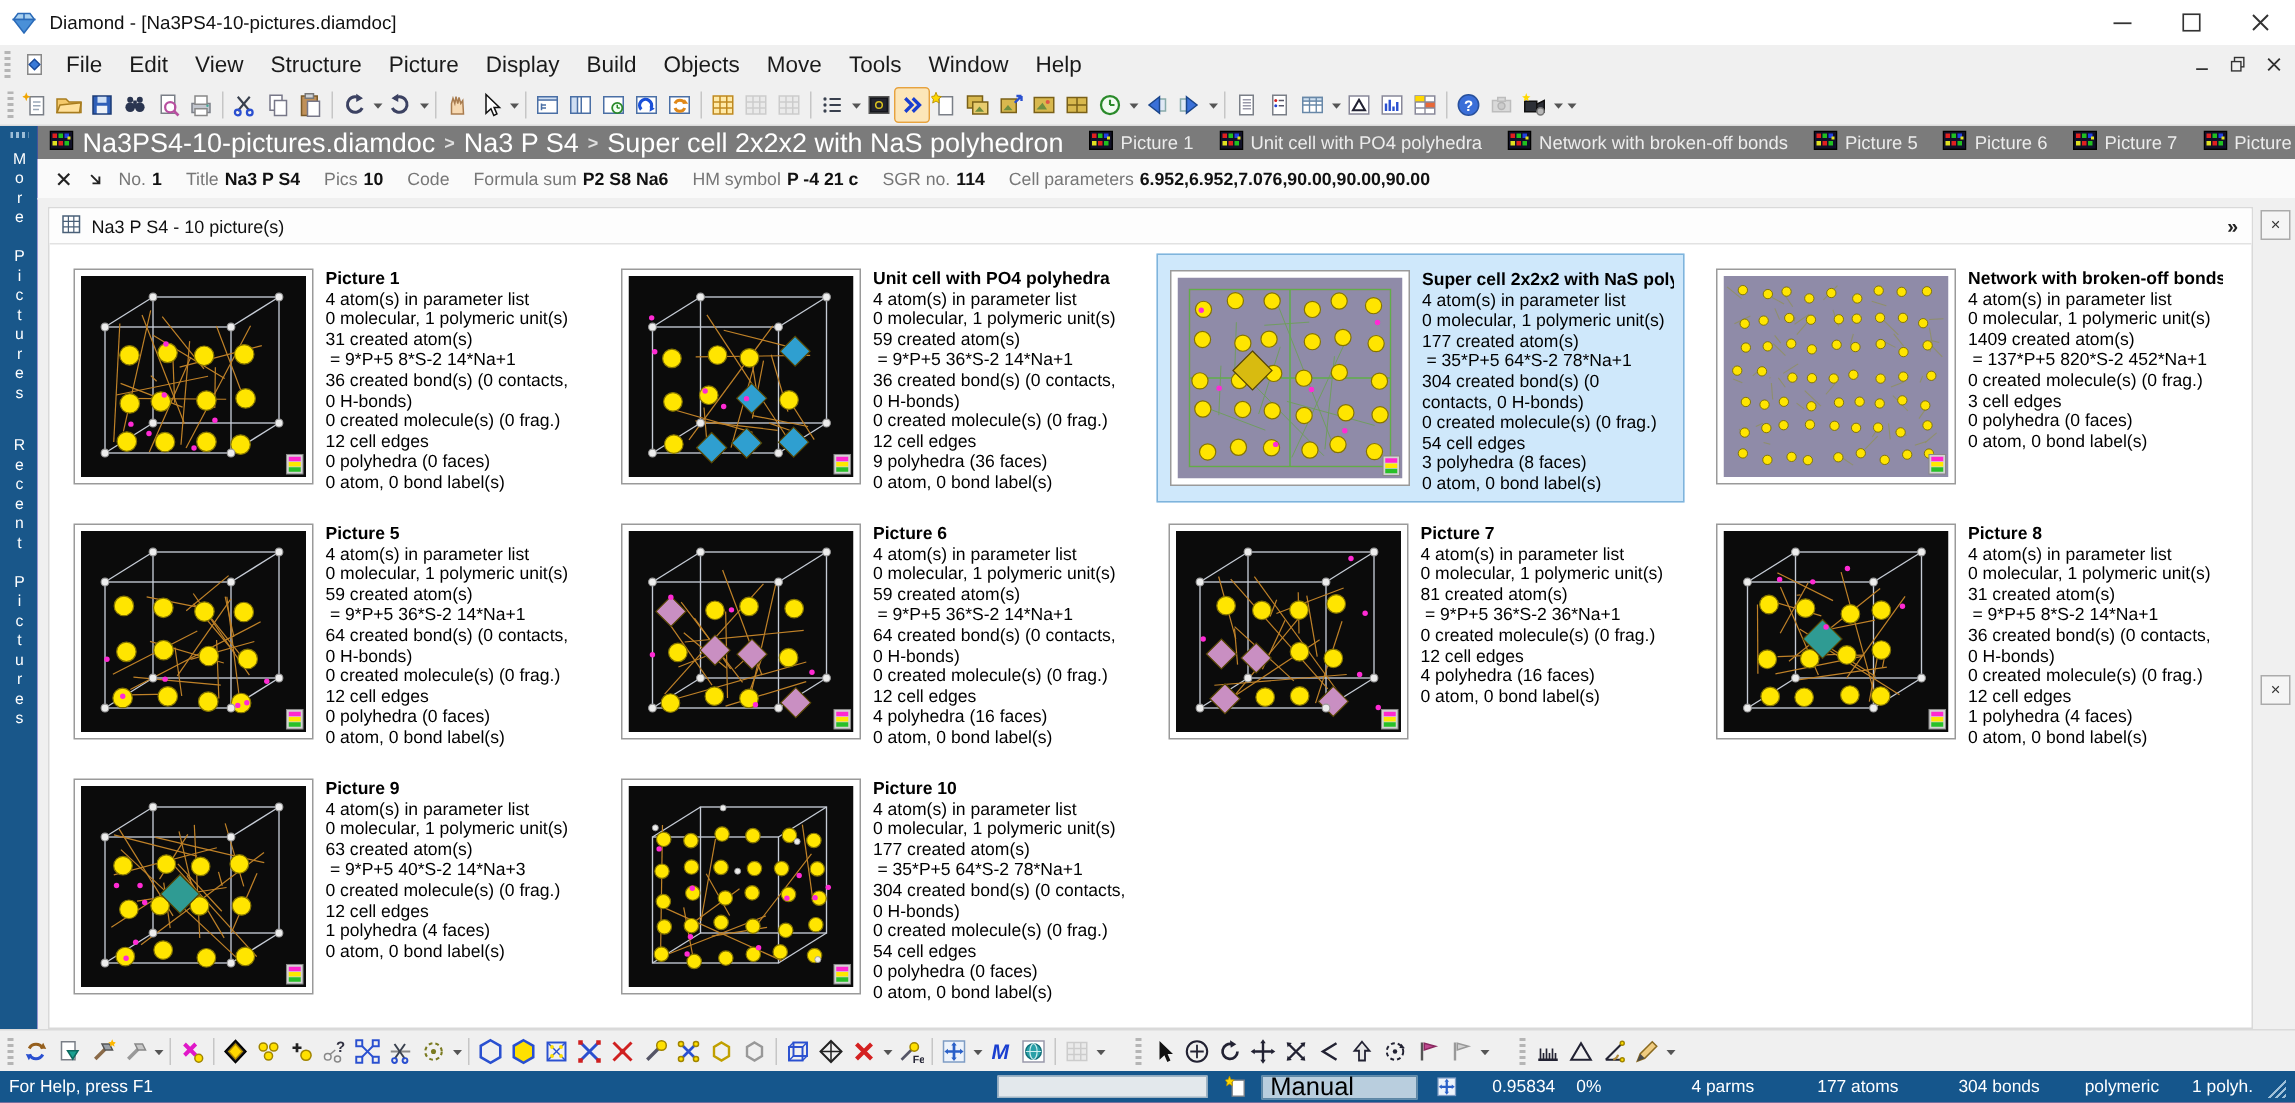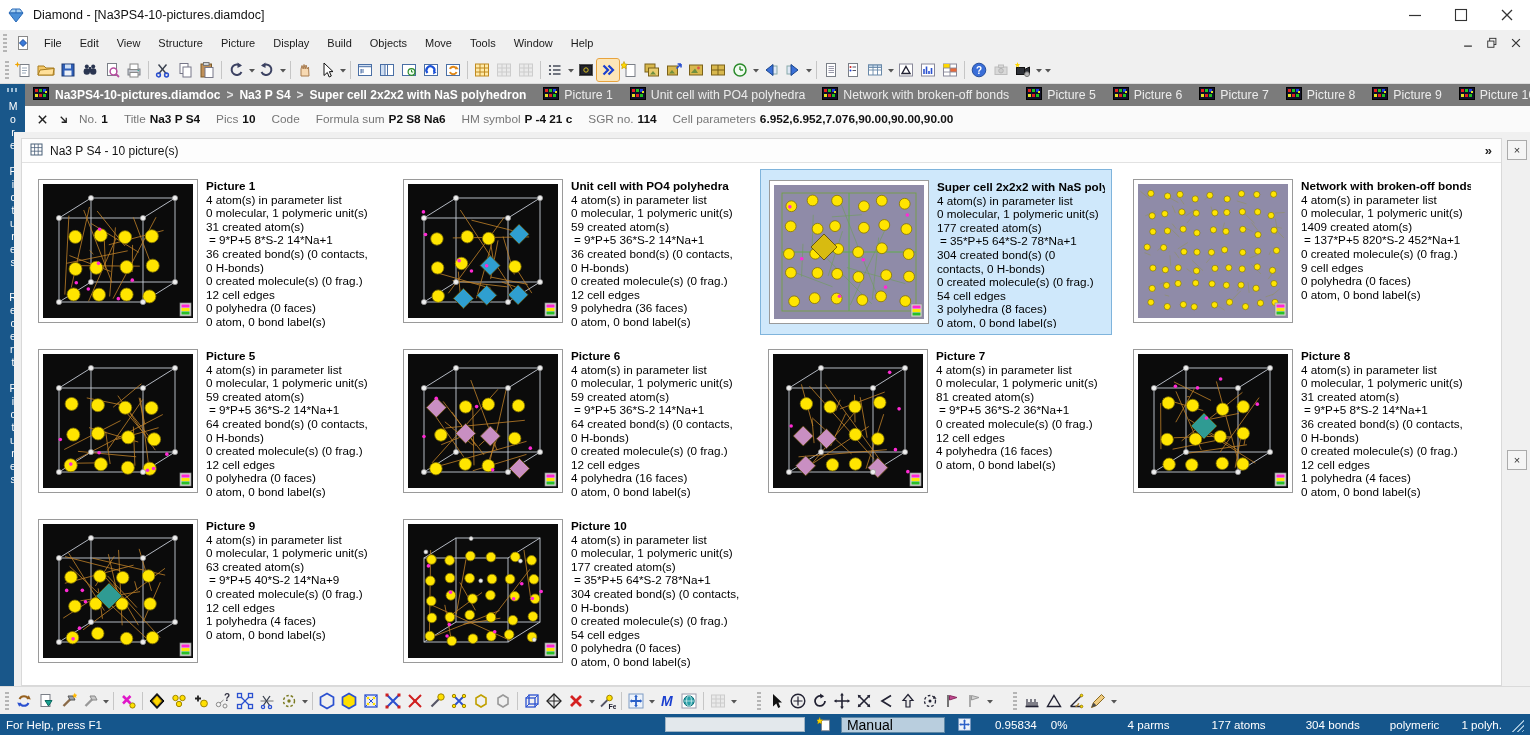--- a/index.html
+++ b/index.html
@@ -8,67 +8,67 @@
   
   #titlebar{position:absolute;left:0;top:0;width:100%;height:30px;background:#fff;display:flex;align-items:center;}
   #titlebar .logo{margin-left:7px;display:flex;}
   #win-title{margin-left:8px;font-size:12.5px;color:#111;}
   #wincontrols{position:absolute;right:0;top:0;height:30px;display:flex;}
   .wbtn{width:46px;height:30px;display:flex;align-items:center;justify-content:center;}
   
   #menubar{position:absolute;left:0;top:30px;width:100%;height:26px;background:#f0f0f0;display:flex;align-items:center;}
   .grip{width:4px;height:18px;margin:0 4px 0 3px;background:repeating-linear-gradient(to bottom,#b5b5b5 0 2px,transparent 2px 4px);}
   #menubar .mdoc{margin:0 4px;display:flex;}
-  .mitem{padding:0 9px;height:22px;display:flex;align-items:center;font-size:11px;color:#1a1a1a;}
+  .mitem{padding:0 9px;height:22px;display:flex;align-items:center;font-size:15px;color:#1a1a1a;}
   #mdicontrols{position:absolute;right:6px;top:0;height:26px;display:flex;align-items:center;gap:8px;}
   .mdibtn{display:flex;align-items:center;justify-content:center;width:16px;height:16px;}
   
   .toolbar{display:flex;align-items:center;background:#f0f0f0;box-sizing:border-box;}
   #toolbar-top{position:absolute;left:0;top:56px;width:100%;height:28px;border-bottom:1px solid #dcdcdc;padding-left:2px;}
   #toolbar-bottom{position:absolute;left:0;top:686px;width:100%;height:28px;border-top:1px solid #dadada;padding-left:2px;}
   .tbi{width:22px;height:22px;display:flex;align-items:center;justify-content:center;border-radius:2px;flex:none;}
   .tbi.active{background:#fce6b8;outline:1px solid #e8a33d;}
   .tbi.dis svg{filter:grayscale(1) opacity(.5);}
   .sep{width:1px;height:18px;background:#c6c6c6;margin:0 3px;flex:none;}
   .ddarrow{width:9px;height:22px;display:flex;align-items:center;justify-content:center;flex:none;}
   .tb-gap{width:16px;flex:none;}
   
   #crumbbar{position:absolute;left:25px;top:84px;right:0;height:22px;background:#7b7b7b;display:flex;align-items:center;overflow:hidden;white-space:nowrap;}
   #crumb{display:flex;align-items:center;gap:6px;margin-left:8px;}
-  #crumb .part{color:#fff;font-weight:bold;font-size:12px;}
+  #crumb .part{color:#fff;font-weight:normal;font-size:18px;}
   #crumb .csep{color:#e0e0e0;font-weight:bold;}
   .ptab{display:flex;align-items:center;gap:5px;margin-left:17px;}
   .ptab .tlabel{color:#ececec;font-size:12.3px;}
   
   #left-strip{position:absolute;left:0;top:84px;width:25px;height:602px;background:#19578a;}
   #left-strip .sgrip{width:12px;height:4px;margin:4px auto 8px;background:repeating-linear-gradient(to right,#9dbdd6 0 2px,transparent 2px 4px);}
   .vtab{writing-mode:vertical-lr;text-orientation:upright;color:#fff;font-size:10.5px;letter-spacing:1px;width:25px;text-align:center;margin-bottom:22px;line-height:25px;}
   
   #infobar{position:absolute;left:25px;top:106px;right:0;height:26px;background:#fafafa;border-bottom:1px solid #e3e3e3;display:flex;align-items:center;padding-left:12px;font-size:11.8px;color:#767676;}
   .ibtn{margin-right:10px;display:flex;align-items:center;}
   .ifield{margin-right:16px;white-space:nowrap;}
   .ifield b{color:#111;font-weight:bold;margin-left:4px;}
   
-  #main{position:absolute;left:14px;top:132px;right:0;height:554px;background:#f0f0f0;}
+  #main{position:absolute;left:25px;top:132px;right:0;height:554px;background:#f0f0f0;}
   #gallery{position:absolute;left:7px;top:6px;right:28px;bottom:0;background:#fff;border:1px solid #d9d9d9;box-sizing:border-box;}
   #ghead{height:23px;border-bottom:1px solid #e2e2e2;display:flex;align-items:center;padding:0 10px 0 8px;gap:7px;font-size:12px;color:#111;background:#fdfdfd;}
   #ghead .chev{margin-left:auto;color:#222;font-weight:bold;letter-spacing:-1px;font-size:13px;}
   .card{position:absolute;width:352px;height:166px;display:flex;gap:8px;padding:10px 6px 6px 8px;box-sizing:border-box;}
   .card.selected{background:#cfe8fb;border:1px solid #7fb4dc;}
   .thumb{width:160px;height:144px;background:#fff;border:1px solid #9a9a9a;padding:4px;box-sizing:border-box;flex:none;}
   .ctext{flex:1;font-size:11.7px;line-height:13.6px;color:#000;overflow:hidden;}
   .ctitle{font-weight:bold;white-space:nowrap;overflow:hidden;}
   .cline.indent{padding-left:3px;}
   #right-strip{position:absolute;right:0;top:0;width:26px;height:100%;background:#f0f0f0;}
   .xbtn{position:absolute;left:3px;width:20px;height:20px;background:#f5f5f5;border:1px solid #ababab;display:flex;align-items:center;justify-content:center;font-size:11px;color:#333;box-sizing:border-box;}
   
   #statusbar{position:absolute;left:0;top:714px;width:100%;height:21px;background:#15568c;color:#fff;display:flex;align-items:center;font-size:11.6px;box-sizing:border-box;padding:0 6px;}
   #sb-progress{margin-left:auto;width:140px;height:15px;background:#e3e8ec;border:1px solid #9fb4c4;box-sizing:border-box;}
   .sb-ico{margin-left:12px;display:flex;align-items:center;}
-  #sb-mode{margin-left:8px;width:104px;height:16px;background:#b9cede;border:1px solid #5e87a5;color:#000;display:flex;align-items:center;padding-left:5px;box-sizing:border-box;font-size:14px;}
+  #sb-mode{margin-left:8px;width:104px;height:16px;background:#b9cede;border:1px solid #5e87a5;color:#000;display:flex;align-items:center;padding-left:5px;box-sizing:border-box;font-size:17px;}
   .sb-item{margin-left:14px;white-space:nowrap;}
   #sb-grip{margin-left:10px;width:12px;height:15px;background:
     linear-gradient(135deg,transparent 0 55%,#9ec0d8 55% 62%,transparent 62% 72%,#9ec0d8 72% 79%,transparent 79% 89%,#9ec0d8 89% 96%,transparent 96%);}
 </style>
 </head>
 <body>
 
 <div id="app">
 
   <div id="titlebar">
@@ -1019,21 +1019,21 @@
                   <rect x="1.5" y="8.5" width="8" height="3" fill="#28c028"></rect>
                 </g>
               </svg></div>
             <div class="ctext">
               <div class="ctitle">Network with broken-off bonds</div>
               <div class="cline">4 atom(s) in parameter list</div>
               <div class="cline">0 molecular, 1 polymeric unit(s)</div>
               <div class="cline">1409 created atom(s)</div>
               <div class="cline indent">= 137*P+5 820*S-2 452*Na+1</div>
               <div class="cline">0 created molecule(s) (0 frag.)</div>
-              <div class="cline">9 cell edges</div>
+              <div class="cline">3 cell edges</div>
               <div class="cline">0 polyhedra (0 faces)</div>
               <div class="cline">0 atom, 0 bond label(s)</div>
             </div>
           </div>
           <div class="card" style="left: 8px; top: 200px;">
             <div class="thumb"><svg width="150" height="134" viewBox="0 0 150 134">
                 <rect x="0" y="0" width="150" height="134" fill="#0b0b0b"></rect>
                 <rect x="16" y="34" width="84" height="84" fill="none" stroke="#c6ccd6" stroke-width="0.9"></rect>
                 <rect x="48" y="14" width="84" height="84" fill="none" stroke="#c6ccd6" stroke-width="0.9"></rect>
                 <line x1="16" y1="34" x2="48" y2="14" stroke="#c6ccd6" stroke-width="0.9"></line>
@@ -1376,21 +1376,21 @@
                   <rect x="1.5" y="1.5" width="8" height="3" fill="#ff28d0"></rect>
                   <rect x="1.5" y="5" width="8" height="3" fill="#ffe800"></rect>
                   <rect x="1.5" y="8.5" width="8" height="3" fill="#28c028"></rect>
                 </g>
               </svg></div>
             <div class="ctext">
               <div class="ctitle">Picture 9</div>
               <div class="cline">4 atom(s) in parameter list</div>
               <div class="cline">0 molecular, 1 polymeric unit(s)</div>
               <div class="cline">63 created atom(s)</div>
-              <div class="cline indent">= 9*P+5 40*S-2 14*Na+9</div>
+              <div class="cline indent">= 9*P+5 40*S-2 14*Na+3</div>
               <div class="cline">0 created molecule(s) (0 frag.)</div>
               <div class="cline">12 cell edges</div>
               <div class="cline">1 polyhedra (4 faces)</div>
               <div class="cline">0 atom, 0 bond label(s)</div>
             </div>
           </div>
           <div class="card" style="left: 373px; top: 370px;">
             <div class="thumb"><svg width="150" height="134" viewBox="0 0 150 134">
                 <rect x="0" y="0" width="150" height="134" fill="#0b0b0b"></rect>
                 <rect x="16" y="34" width="84" height="84" fill="none" stroke="#c6ccd6" stroke-width="0.9"></rect>

